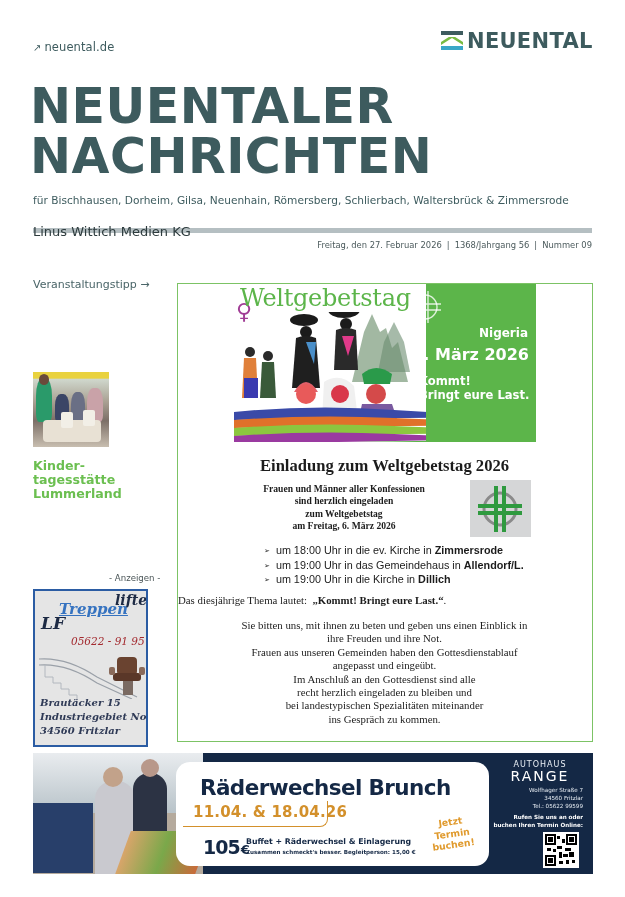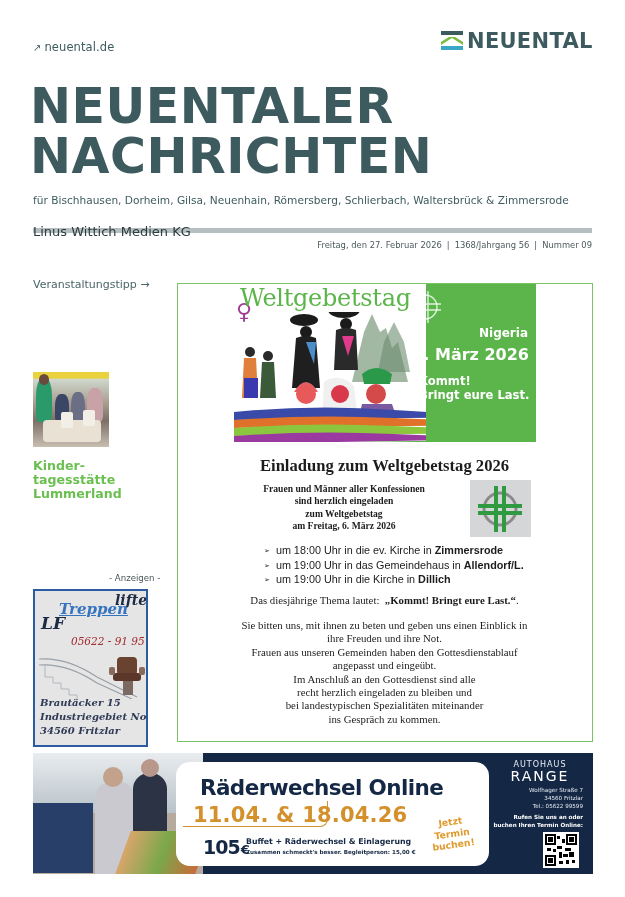--- a/index.html
+++ b/index.html
@@ -58,31 +58,31 @@
   .wgt-banner .cross { position:absolute; left: 173px; top: 5px; width: 36px; height: 36px; }
   .wgt-banner .scene { position:absolute; left: 0; top: 28px; width: 200px; height: 110px; }
   .wgt-banner .wave { position:absolute; left: 0; width: 302px; }
 
   .ev-heading { position:absolute; left: 0; width: 413px; top: 172px; text-align:center; font-family:"Liberation Serif",serif; font-weight:bold; font-size: 16.6px; color:#1c1c1c; }
   .ev-invite { position:absolute; left: 38px; width: 256px; top: 199px; text-align:center; font-family:"Liberation Serif",serif; font-weight:bold; font-size: 9.6px; line-height: 12.3px; color:#1c1c1c; }
   .ev-logo { position:absolute; left: 292px; top: 196px; width: 61px; height: 57px; background:#d5d6d7; }
   .ev-list { position:absolute; left: 86px; top: 260px; list-style: none; font-family:Liberation Sans, sans-serif; font-size: 10.8px; line-height: 13.6px; color:#1c1c1c; }
   .ev-list li { white-space: nowrap; }
   .ev-list .bullet { font-size: 7px; margin-right: 6px; position: relative; top: -1px; }
-  .ev-theme { position:absolute; left: 0; width: 413px; top: 310px; text-align:center; font-family:"Liberation Serif",serif; font-size: 10.8px; color:#1c1c1c; }
+  .ev-theme { position:absolute; left: 0; width: 413px; top: 310px; font-family:"Liberation Serif",serif; font-size: 10.8px; color:#1c1c1c; }
   .ev-body { position:absolute; left: 0; width: 413px; top: 335px; text-align:center; font-family:"Liberation Serif",serif; font-size: 10.8px; line-height: 13.4px; color:#1c1c1c; }
   .ev-body p { white-space: nowrap; }
 
   
   .ad-banner { left: 33px; top: 753px; width: 560px; height: 121px; background:#142845; overflow: hidden; }
   .ad-banner .photo { position:absolute; left: 0; top: 0; width: 170px; height: 121px; background:#b5aa9d; overflow:hidden; }
   .ad-banner .card { position:absolute; left: 143px; top: 9px; width: 313px; height: 104px; background:#ffffff; border-radius: 14px; }
   .ad-banner .h1 { position:absolute; left: 167px; top: 22px; font-family:"DejaVu Sans",sans-serif; font-weight: bold; font-size: 21.5px; color:#142845; letter-spacing: -0.6px; white-space: nowrap; }
   .ad-banner .datebox { position:absolute; left: 150px; top: 48px; width: 145px; height: 26px; border: 1.2px solid #d3902b; border-left: none; border-top: none; border-radius: 0 0 8px 0; }
-  .ad-banner .dates { position:absolute; left: 160px; top: 50px; font-family:"DejaVu Sans",sans-serif; font-weight:bold; font-size: 21px; color:#d3902b; white-space: nowrap; letter-spacing: 0.2px; }
+  .ad-banner .dates { position:absolute; left: 160px; top: 50px; font-family:"DejaVu Sans",sans-serif; font-weight:bold; font-size: 15px; color:#d3902b; white-space: nowrap; letter-spacing: 0.2px; }
   .ad-banner .price { position:absolute; left: 170px; top: 83px; font-family:"DejaVu Sans",sans-serif; font-weight:bold; font-size: 19px; color:#142845; letter-spacing: -1px; }
   .ad-banner .price small { font-size: 13px; margin-left: 1px; }
   .ad-banner .feat { position:absolute; left: 213px; top: 84px; font-family:"DejaVu Sans",sans-serif; font-weight:bold; font-size: 7.8px; color:#142845; white-space: nowrap; line-height: 10px; }
   .ad-banner .feat .s { font-size: 5.6px; display:block; }
   .ad-banner .cta { position:absolute; left: 396px; top: 63px; width: 46px; text-align:center; font-family:"DejaVu Sans",sans-serif; font-weight:bold; font-size: 9.3px; line-height: 11.5px; color:#e09a2d; transform: rotate(-8deg); }
   .ad-banner .brand-sm { position:absolute; left: 467px; top: 7px; width: 80px; text-align:center; font-size: 8px; letter-spacing: 1px; color:#e8eef4; }
   .ad-banner .brand { position:absolute; left: 467px; top: 15px; width: 80px; text-align:center; font-size: 14px; letter-spacing: 2px; color:#ffffff; }
   .ad-banner .addr { position:absolute; right: 10px; top: 33px; text-align:right; font-size: 5.6px; line-height: 8px; color:#e8eef4; white-space: nowrap; }
   .ad-banner .call { position:absolute; right: 10px; top: 60px; text-align:right; font-size: 5.6px; font-weight: bold; line-height: 8px; color:#ffffff; white-space: nowrap; }
   .ad-banner .qr { position:absolute; left: 510px; top: 79px; width: 36px; height: 36px; background:#fff; padding: 2px; }
@@ -256,21 +256,21 @@
   <div class="photo">
     <div style="position:absolute;left:0;top:0;width:170px;height:60px;background:linear-gradient(180deg,#e9ecef,#b8c3c9);"></div>
     <div style="position:absolute;left:0;top:50px;width:60px;height:70px;background:#283f6a;"></div>
     <div style="position:absolute;left:62px;top:28px;width:40px;height:93px;background:#c9c9cf;border-radius:18px 18px 0 0;"></div>
     <div style="position:absolute;left:70px;top:14px;width:20px;height:20px;background:#c2a28a;border-radius:50%;"></div>
     <div style="position:absolute;left:100px;top:20px;width:34px;height:101px;background:#2c3344;border-radius:16px 16px 0 0;"></div>
     <div style="position:absolute;left:108px;top:6px;width:18px;height:18px;background:#b8988a;border-radius:50%;"></div>
     <div style="position:absolute;left:90px;top:78px;width:80px;height:43px;background:linear-gradient(90deg,#d8a56a,#7aa84a,#c96a3a);transform:skewX(-20deg);"></div>
   </div>
   <div class="card"></div>
-  <div class="h1">Räderwechsel Online</div>
+  <div class="h1">Räderwechsel Brunch</div>
   <div class="datebox"></div>
   <div class="dates">11.04. &amp; 18.04.26</div>
   <div class="price"><span>105</span><small>€</small></div>
   <div class="feat">
     <span>Buffet + Räderwechsel &amp; Einlagerung</span>
     <span class="s">Zusammen schmeckt's besser. Begleitperson: 15,00 €</span>
   </div>
   <div class="cta">
     <div>Jetzt</div>
     <div>Termin</div>

